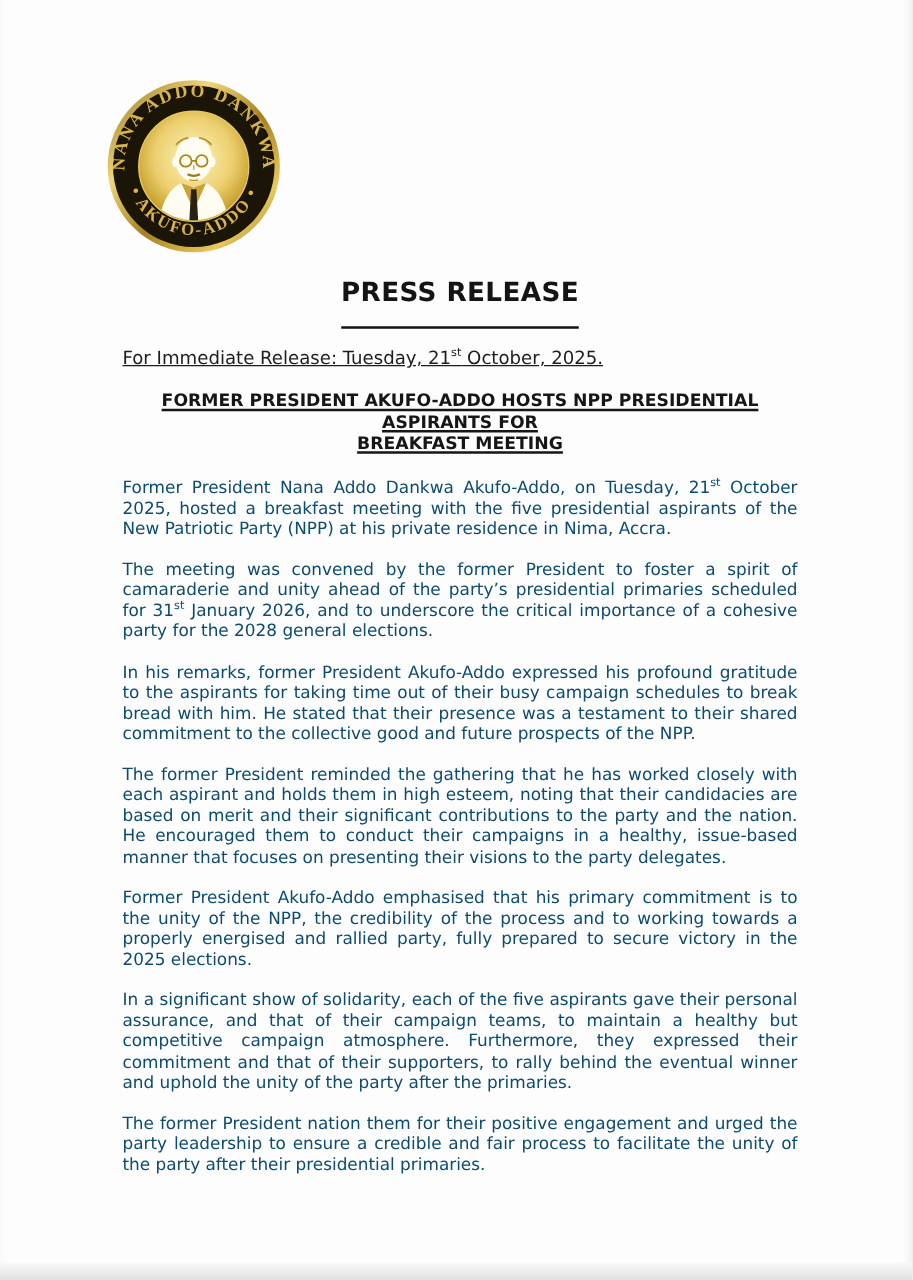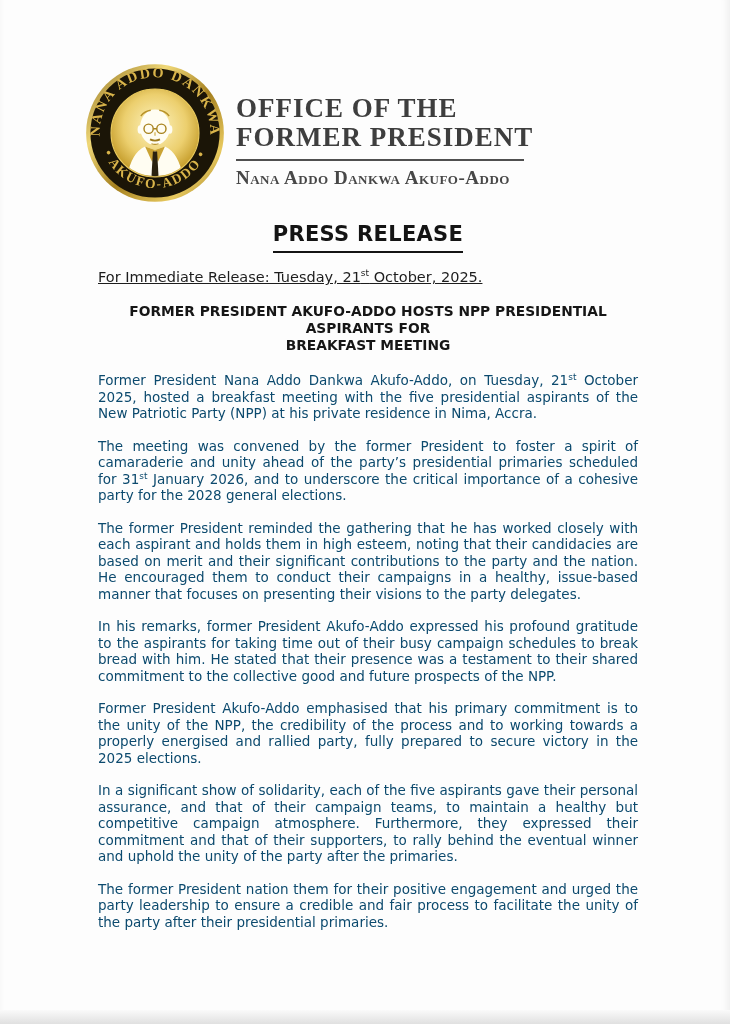--- a/index.html
+++ b/index.html
@@ -31,25 +31,25 @@
   .org-sub {
     font-family:"Liberation Serif", serif; font-weight:bold;
     font-variant:small-caps; font-size:19px; letter-spacing:0.5px;
     color:#474747; white-space:nowrap;
   }
   
   .content { position:absolute; top:222px; left:98px; right:92px; }
   .pr-heading { text-align:center; margin:0 0 16px; }
   .pr-heading span {
     display:inline-block; font-size:21px; font-weight:bold; color:#141414;
-    letter-spacing:0.3px; border-bottom:2.5px solid #141414; padding-bottom:5px;
+    letter-spacing:0.3px; border-bottom:2.5px solid #141414; padding-bottom:15px;
   }
   .dateline { font-size:14.5px; color:#1d1d1d; margin:0 0 18px;text-decoration:underline; }
   .pr-title { text-align:center; margin:0 0 18px; font-weight:bold; font-size:13.8px; line-height:17px; color:#161616; }
-  .pr-title .u { text-decoration-thickness:1.5px; text-underline-offset:2px;text-align:center; }
+  .pr-title .u { text-decoration:underline; text-decoration-thickness:1.5px; text-underline-offset:2px;text-align:center; }
   .body-copy p {
     margin:0 0 16px; font-size:13.5px; line-height:16.5px;
     text-align:justify; color:#0c4a6e;
   }
   sup { font-size:9px; line-height:0; vertical-align:super; }
 </style>
 </head>
 <body>
 
 <div class="paper">
@@ -103,45 +103,39 @@
           <circle cx="91" cy="94" r="6.5" stroke="#a8831e" stroke-width="2" fill="none"></circle>
           <circle cx="109" cy="94" r="6.5" stroke="#a8831e" stroke-width="2" fill="none"></circle>
           <path d="M 97.5,94 L 102.5,94" stroke="#a8831e" stroke-width="2"></path>
           <path d="M 100,99 L 100,104" stroke="#c9a333" stroke-width="1.5"></path>
           <path d="M 93,109 Q 100,112.5 107,109" stroke="#9c7a1c" stroke-width="2.5" fill="none"></path>
           <path d="M 95,115 Q 100,117 105,115" stroke="#b8922a" stroke-width="1.5" fill="none"></path>
         </g>
       </svg>
     </div>
 
-    <div class="org-block">
-      <div class="org-line">OFFICE OF THE</div>
-      <div class="org-line">FORMER PRESIDENT</div>
-      <div class="org-rule"></div>
-      <div class="org-sub">Nana Addo Dankwa Akufo-Addo</div>
-    </div>
   </div>
 
   <div class="content">
     <div class="pr-heading">
       <span>PRESS RELEASE</span>
     </div>
 
     <div class="dateline">For Immediate Release: Tuesday, 21<sup>st</sup> October, 2025.</div>
 
     <div class="pr-title">
       <div><span class="u">FORMER PRESIDENT AKUFO-ADDO HOSTS NPP PRESIDENTIAL ASPIRANTS FOR</span></div>
       <div><span class="u">BREAKFAST MEETING</span></div>
     </div>
 
     <div class="body-copy">
         <p>Former President Nana Addo Dankwa Akufo-Addo, on Tuesday, 21<sup>st</sup> October 2025, hosted a breakfast meeting with the five presidential aspirants of the New Patriotic Party (NPP) at his private residence in Nima, Accra.</p>
         <p>The meeting was convened by the former President to foster a spirit of camaraderie and unity ahead of the party’s presidential primaries scheduled for 31<sup>st</sup> January 2026, and to underscore the critical importance of a cohesive party for the 2028 general elections.</p>
+        <p>In his remarks, former President Akufo-Addo expressed his profound gratitude to the aspirants for taking time out of their busy campaign schedules to break bread with him. He stated that their presence was a testament to their shared commitment to the collective good and future prospects of the NPP.</p>
         <p>The former President reminded the gathering that he has worked closely with each aspirant and holds them in high esteem, noting that their candidacies are based on merit and their significant contributions to the party and the nation. He encouraged them to conduct their campaigns in a healthy, issue-based manner that focuses on presenting their visions to the party delegates.</p>
-        <p>In his remarks, former President Akufo-Addo expressed his profound gratitude to the aspirants for taking time out of their busy campaign schedules to break bread with him. He stated that their presence was a testament to their shared commitment to the collective good and future prospects of the NPP.</p>
         <p>Former President Akufo-Addo emphasised that his primary commitment is to the unity of the NPP, the credibility of the process and to working towards a properly energised and rallied party, fully prepared to secure victory in the 2025 elections.</p>
         <p>In a significant show of solidarity, each of the five aspirants gave their personal assurance, and that of their campaign teams, to maintain a healthy but competitive campaign atmosphere. Furthermore, they expressed their commitment and that of their supporters, to rally behind the eventual winner and uphold the unity of the party after the primaries.</p>
         <p>The former President nation them for their positive engagement and urged the party leadership to ensure a credible and fair process to facilitate the unity of the party after their presidential primaries.</p>
       </div>
   </div>
 
   <div class="edge-bottom"></div>
 </div>
 
 </body></html>

